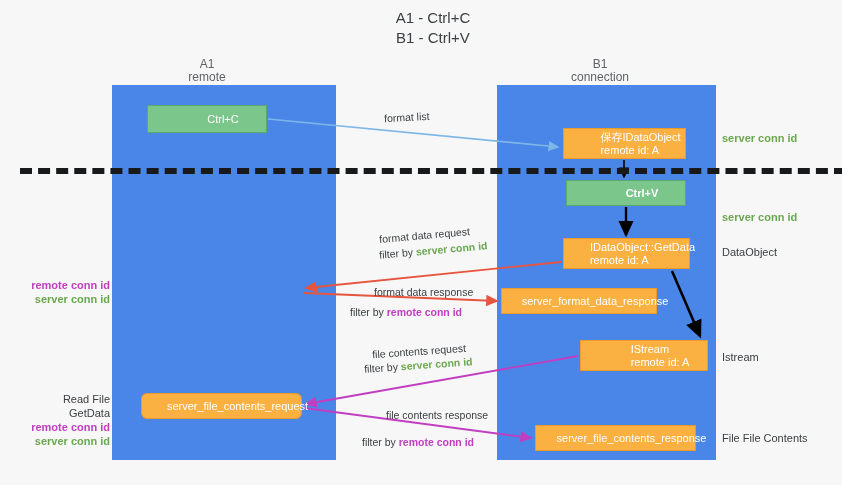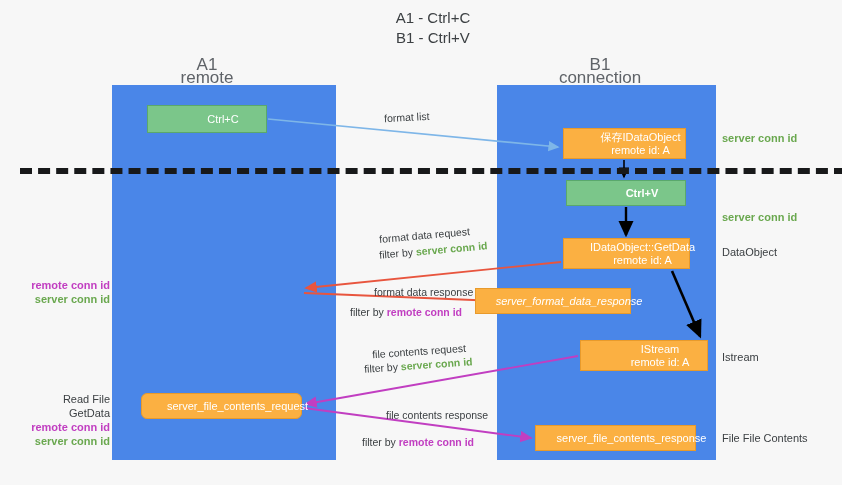--- a/index.html
+++ b/index.html
@@ -29,21 +29,21 @@
     width: 842px;
     text-align: center;
     font-size: 15px;
     color: #3c4043;
     line-height: 20px;
     white-space: pre-line;
   }
 
   
   .col-head {
-    font-size: 17px;
+    font-size: 12px;
     color: #5f6368;
     text-align: center;
     line-height: 13px;
     white-space: pre-line;
   }
   #head-a1 { left: 130px; top: 58px; width: 130px; }
   #head-b1 { left: 523px; top: 58px; width: 130px; }
 
   
   .lane {
@@ -55,21 +55,20 @@
   
   .box {
     box-sizing: border-box;
     display: flex;
     flex-direction: column;
     align-items: center;
     justify-content: center;
     color: #ffffff;
     font-size: 11px;
     line-height: 13px;
-    text-align: center;
     white-space: pre-line;
     padding-left: 32px;
   }
   .box.green {
     background: #76c893;
     background: #7bc68a;
     border: 1px solid #5aa86c;
   }
   .box.orange {
     background: #fbb košík;
@@ -79,21 +78,21 @@
     background: #fbb042;
     border: 1px solid #e89a2b;
   }
 
   #box-ctrlc   { left: 135px; top: 105px; width: 120px; height: 28px; }
   #box-ctrlv   { left: 554px; top: 180px; width: 120px; height: 26px; font-weight: bold; }
   #box-save    { left: 551px; top: 128px; width: 123px; height: 31px; }
   #box-getdata { left: 551px; top: 238px; width: 127px; height: 31px; }
   #box-istream { left: 568px; top: 340px; width: 128px; height: 31px; }
   #box-sfdreq  { left: 129px; top: 277px; width: 161px; height: 26px; }
-  #box-sfdres  { left: 463px; top: 288px; width: 156px; height: 26px; font-style: italic; }
+  #box-sfdres  { left: 489px; top: 288px; width: 156px; height: 26px; }
   #box-sfcreq  { left: 129px; top: 393px; width: 161px; height: 26px; border-radius: 6px; }
   #box-sfcres  { left: 523px; top: 425px; width: 161px; height: 26px; }
 
   
   .side-label {
     font-size: 11px;
     line-height: 14px;
   }
   .green-txt  { color: #6aa84f; font-weight: bold; }
   .purple-txt { color: #c13ec1; font-weight: bold; }

